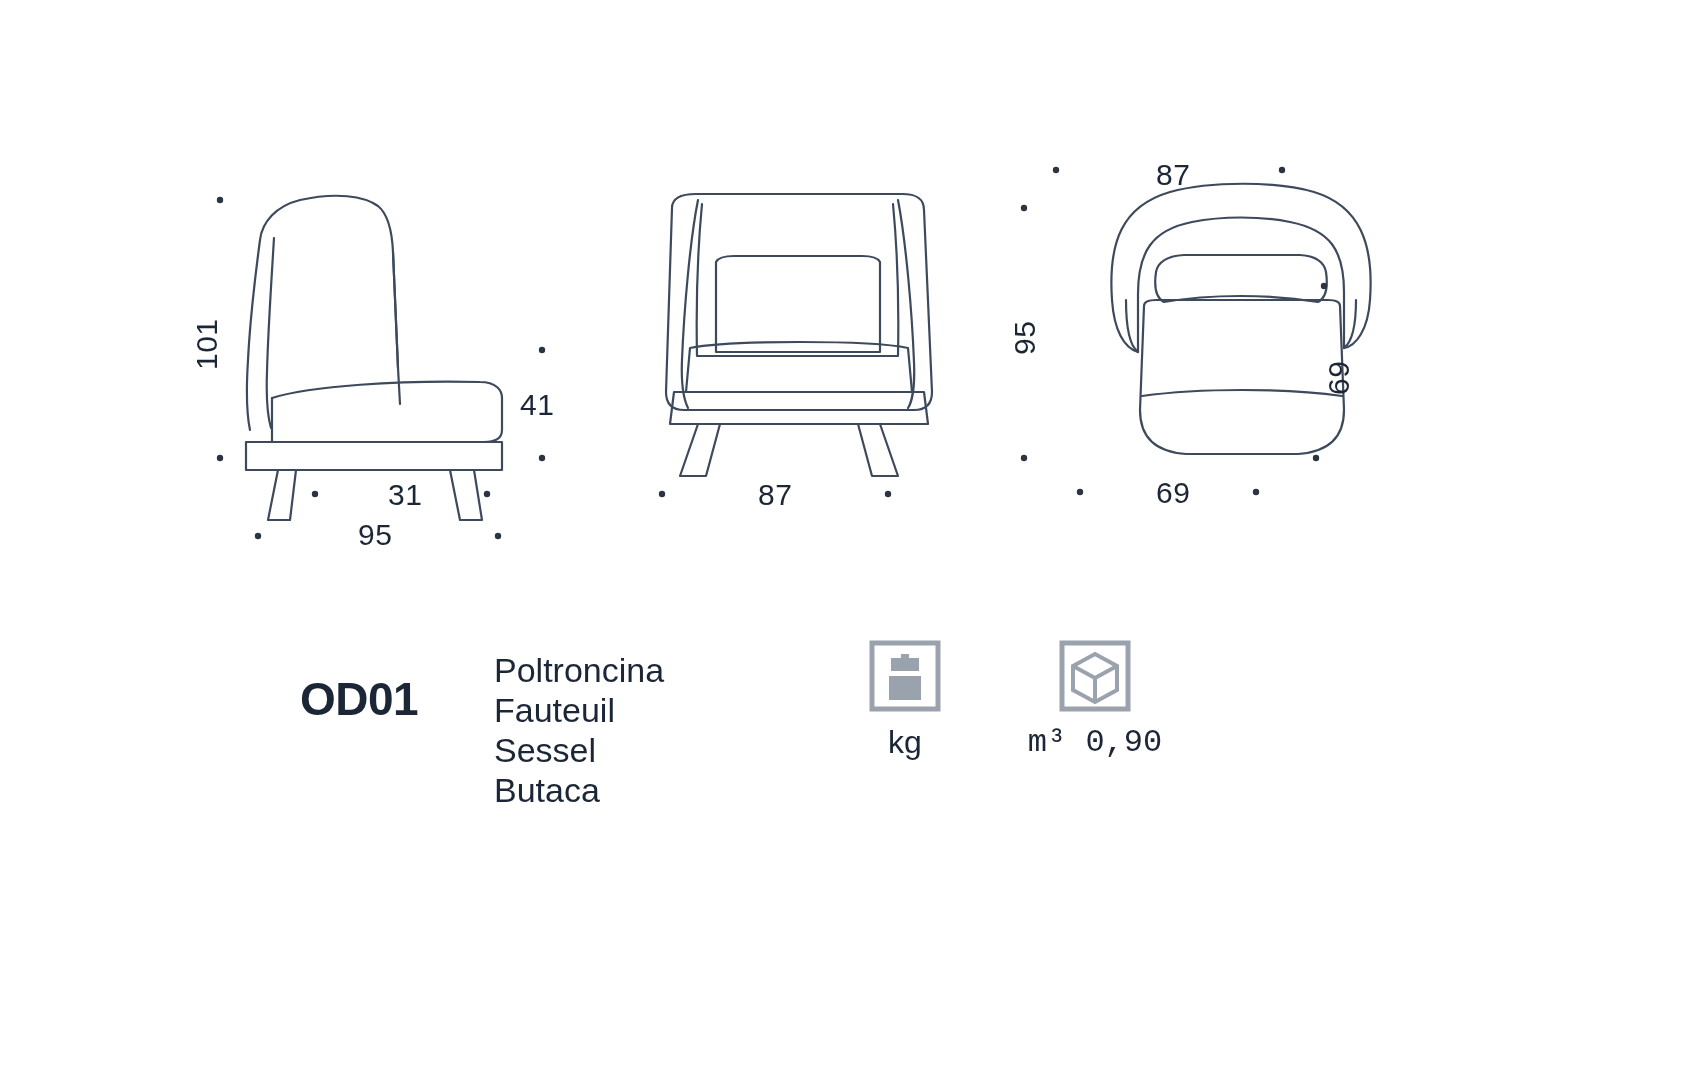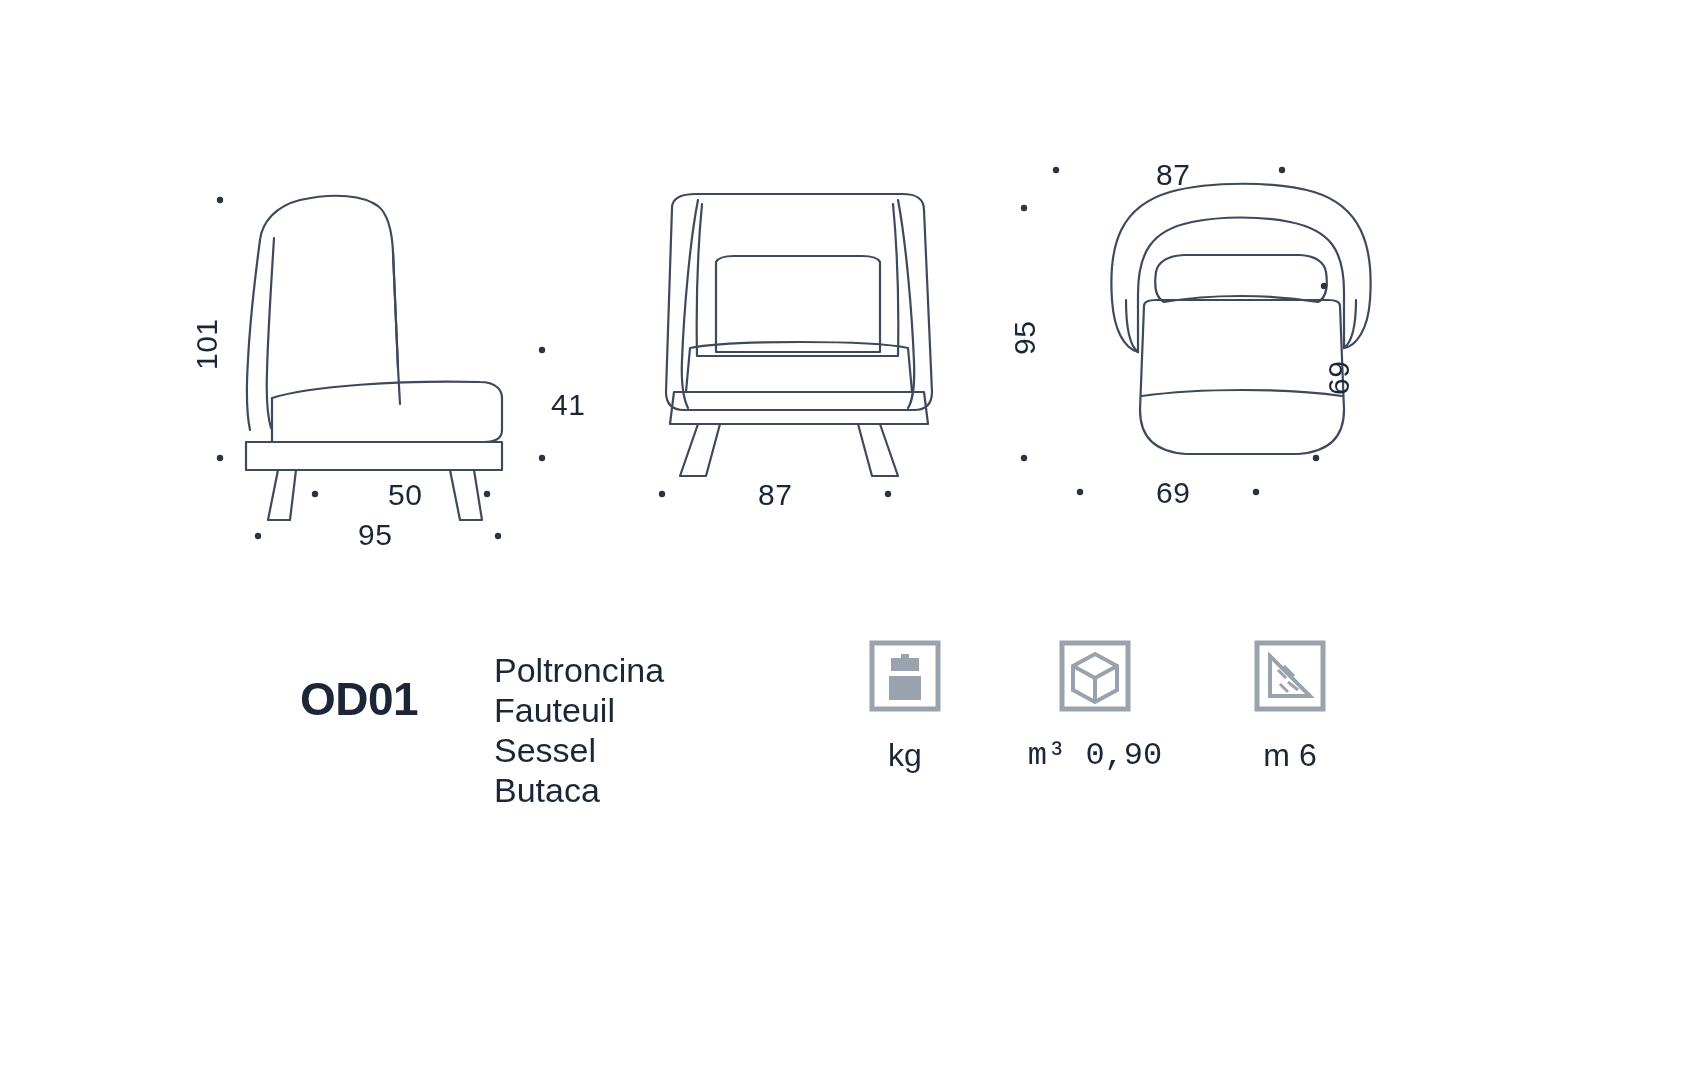--- a/index.html
+++ b/index.html
@@ -88,21 +88,21 @@
     top: 0;
     text-align: center;
   }
   .metric .icon {
     width: 72px;
     height: 72px;
     margin: 0 auto;
     display: block;
   }
   .metric .value {
-    margin-top: 25px;
+    margin-top: 12px;
     font-size: 32px;
     white-space: nowrap;
   }
   .m-weight { left: 20px;  width: 110px; }
   .m-volume { left: 170px; width: 190px; font-family: Liberation Mono, monospace; }
   .m-meters { left: 380px; width: 160px; }
 
   svg { display: block; overflow: visible; }
 </style>
 </head>
@@ -143,22 +143,22 @@
           <circle cx="392" cy="350" r="3.2"></circle>
           <circle cx="392" cy="458" r="3.2"></circle>
           <circle cx="165" cy="494" r="3.2"></circle>
           <circle cx="337" cy="494" r="3.2"></circle>
           <circle cx="108" cy="536" r="3.2"></circle>
           <circle cx="348" cy="536" r="3.2"></circle>
         </g>
       </svg>
 
       <div class="dim vert" style="left:40px; top:370px;">101</div>
-      <div class="dim" style="left:370px; top:388px;margin-left:31px;">41</div>
-      <div class="dim" style="left:238px; top:478px;">50</div>
+      <div class="dim" style="left:370px; top:388px;">41</div>
+      <div class="dim" style="left:238px; top:478px;">31</div>
       <div class="dim" style="left:208px; top:518px;">95</div>
     </div>
 
     <div class="view view-front">
       <svg width="420" height="620" viewBox="0 0 420 620">
         <g fill="none" stroke="#3d4a5c" stroke-width="2.2" stroke-linejoin="round" stroke-linecap="round">
 
           <path d="M32 208 C32 198 42 194 56 194 L262 194 C276 194 284 198 284 210
                    L292 392 C292 404 286 410 274 410 L44 410 C32 410 26 404 26 392 Z"></path>
 
@@ -259,25 +259,16 @@
       <div class="metric m-volume">
         <svg class="icon" viewBox="0 0 72 72">
           <rect x="3" y="3" width="66" height="66" fill="none" stroke="#9aa3ad" stroke-width="5"></rect>
           <path d="M14 26 L36 14 L58 26 L58 50 L36 62 L14 50 Z" fill="none" stroke="#9aa3ad" stroke-width="4"></path>
           <path d="M14 26 L36 38 L58 26" fill="none" stroke="#9aa3ad" stroke-width="4"></path>
           <path d="M36 38 L36 62" fill="none" stroke="#9aa3ad" stroke-width="4"></path>
         </svg>
         <div class="value">m³ 0,90</div>
       </div>
 
-      <div class="metric m-meters">
-        <svg class="icon" viewBox="0 0 72 72">
-          <rect x="3" y="3" width="66" height="66" fill="none" stroke="#9aa3ad" stroke-width="5"></rect>
-          <path d="M16 16 L16 56 L56 56 Z" fill="none" stroke="#9aa3ad" stroke-width="4"></path>
-          <path d="M16 16 L56 56" stroke="#9aa3ad" stroke-width="3"></path>
-          <path d="M24 30 L32 38 M30 26 L40 36 M26 44 L34 52 M34 42 L44 50" stroke="#9aa3ad" stroke-width="3"></path>
-        </svg>
-        <div class="value">m  6</div>
-      </div>
 
     </div>
   </div>
 </div>
 
 </body></html>

